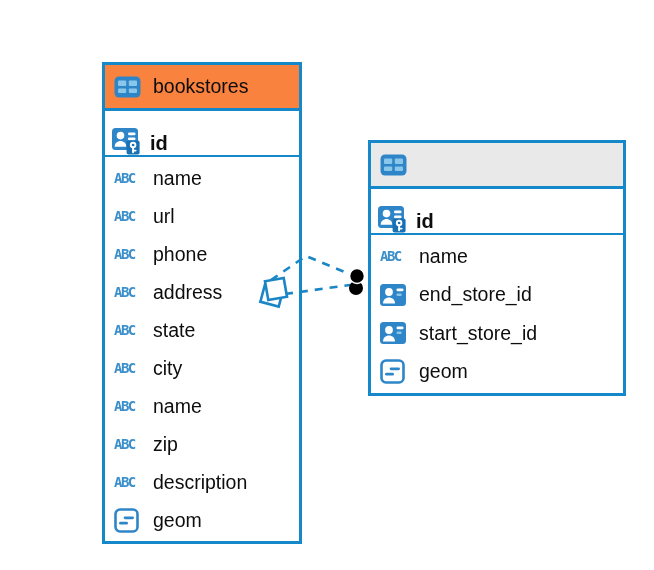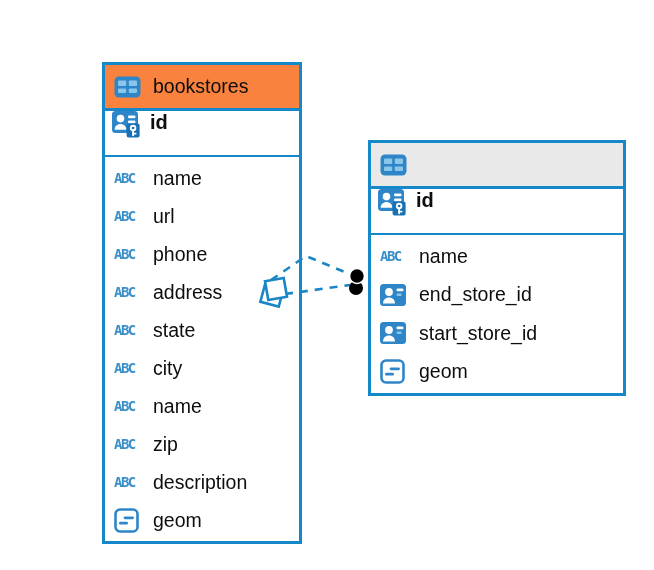--- a/index.html
+++ b/index.html
@@ -17,21 +17,21 @@
     position:absolute;background:#fff;border:3px solid var(--blue);
     box-sizing:border-box;
   }
   .hdr{
     display:flex;align-items:center;gap:9px;padding:0 9px;height:43px;
     border-bottom:3px solid var(--blue);font-size:19.5px;font-weight:400;
   }
   .hdr.orange{background:#F9823F;}
   .hdr.gray{background:#E9E9E9;}
   .pkrow{
-    display:flex;align-items:flex-start;gap:8px;padding:0 7px;height:44px;
+    display:flex;align-items:flex-end;gap:8px;padding:0 7px;height:44px;
     border-bottom:2.5px solid var(--blue);font-weight:700;font-size:20px;
   }
   .rows{padding:2px 0;}
   .row{display:flex;align-items:center;gap:9px;padding:0 9px;font-size:19.5px;}
   .t0 .row{height:38px;}
   .t1 .row{height:38.5px;}
   .ic{flex:0 0 30px;display:flex;align-items:center;justify-content:flex-start;}
   .abc{
     font-family:"DejaVu Sans Mono",monospace;font-weight:700;font-size:14px;
     letter-spacing:-1.5px;color:#3B8FCA;

